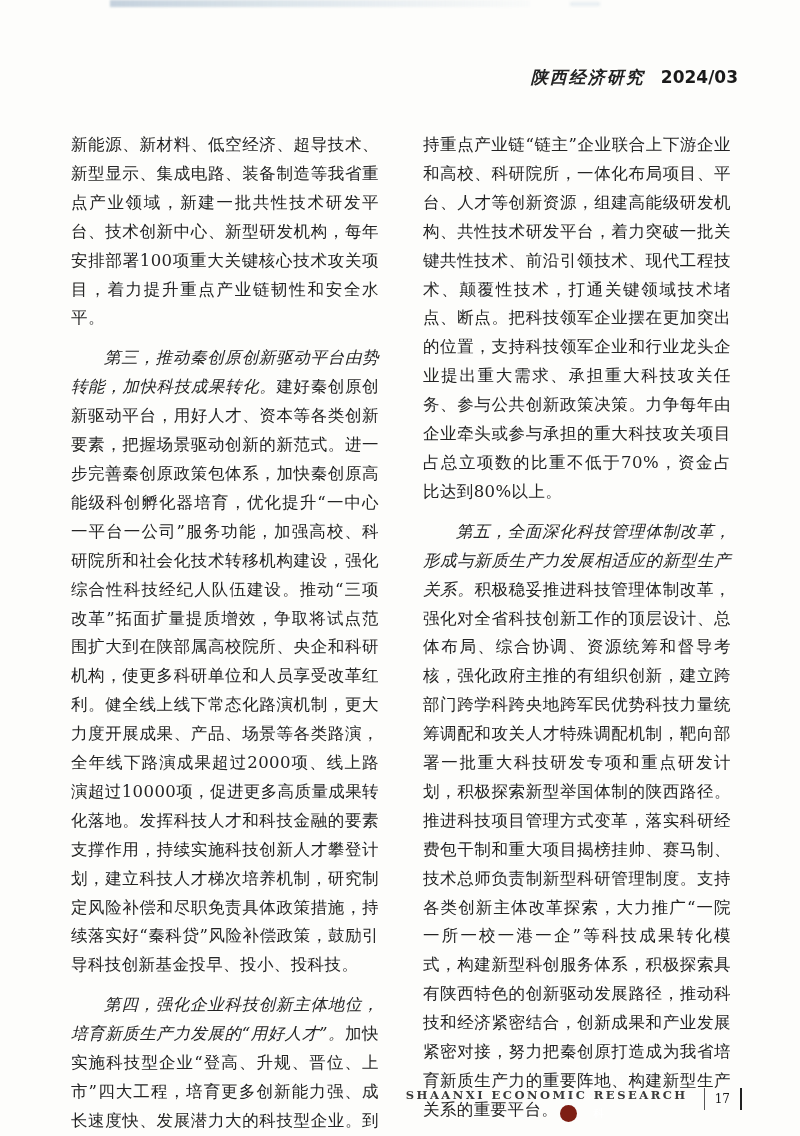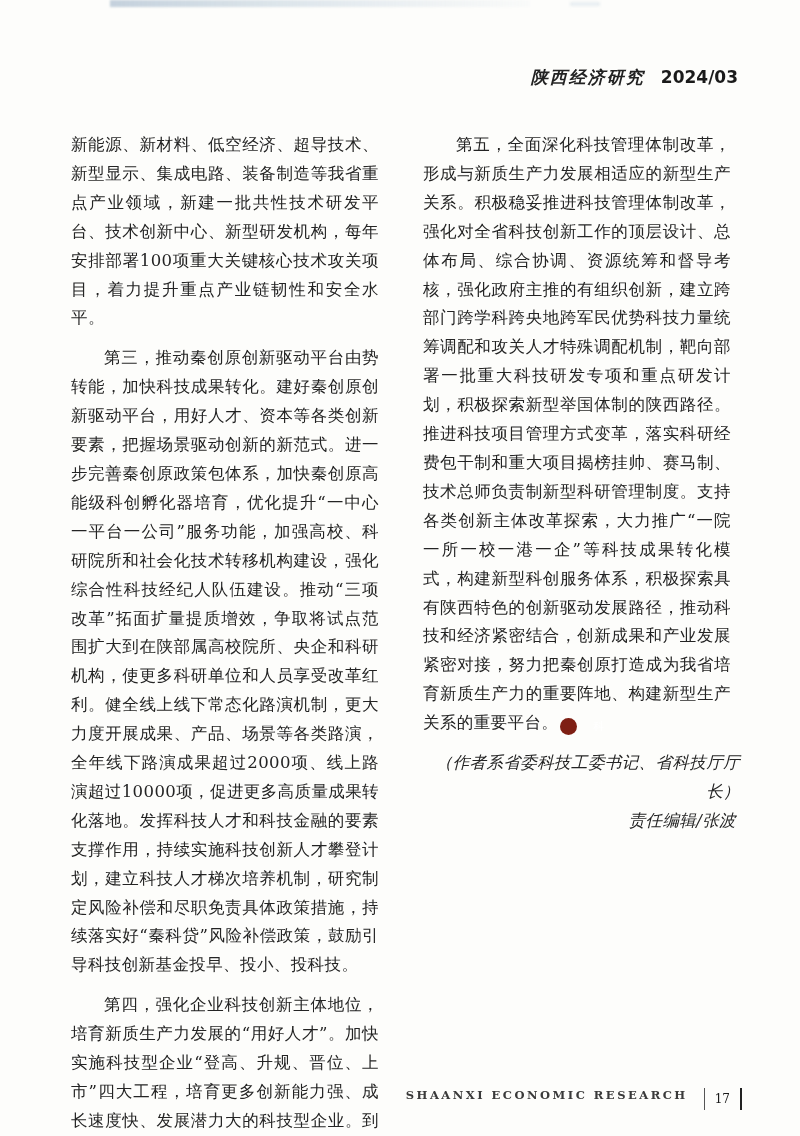--- a/index.html
+++ b/index.html
@@ -64,21 +64,21 @@
     width: 330px;
     font-size: 16.5px;
     line-height: 28.9px;
     text-align: justify;
     text-justify: inter-ideograph;
     letter-spacing: 0.4px;
     color: #242424;
   }
   .para { margin: 11px; }
   .para.indent { text-indent: 2em; }
-  .para .lead { }
+  .para .lead { font-style: italic; }
 
   .end-mark {
     display: inline-block;
     width: 17px; height: 17px;
     margin-left: 2px;
     background: #7e1f14;
     border-radius: 50%;
     color: #fff;
     font-size: 11px;
     line-height: 17px;
@@ -139,20 +139,21 @@
 
   <div class="columns">
 
     <div class="col">
       <p class="para"><span>新能源、新材料、低空经济、超导技术、新型显示、集成电路、装备制造等我省重点产业领域，新建一批共性技术研发平台、技术创新中心、新型研发机构，每年安排部署100项重大关键核心技术攻关项目，着力提升重点产业链韧性和安全水平。</span></p>
       <p class="para indent"><span class="lead">第三，推动秦创原创新驱动平台由势转能，加快科技成果转化。</span><span>建好秦创原创新驱动平台，用好人才、资本等各类创新要素，把握场景驱动创新的新范式。进一步完善秦创原政策包体系，加快秦创原高能级科创孵化器培育，优化提升“一中心一平台一公司”服务功能，加强高校、科研院所和社会化技术转移机构建设，强化综合性科技经纪人队伍建设。推动“三项改革”拓面扩量提质增效，争取将试点范围扩大到在陕部属高校院所、央企和科研机构，使更多科研单位和人员享受改革红利。健全线上线下常态化路演机制，更大力度开展成果、产品、场景等各类路演，全年线下路演成果超过2000项、线上路演超过10000项，促进更多高质量成果转化落地。发挥科技人才和科技金融的要素支撑作用，持续实施科技创新人才攀登计划，建立科技人才梯次培养机制，研究制定风险补偿和尽职免责具体政策措施，持续落实好“秦科贷”风险补偿政策，鼓励引导科技创新基金投早、投小、投科技。</span></p>
       <p class="para indent"><span class="lead">第四，强化企业科技创新主体地位，培育新质生产力发展的“用好人才”。</span><span>加快实施科技型企业“登高、升规、晋位、上市”四大工程，培育更多创新能力强、成长速度快、发展潜力大的科技型企业。到2026年，科技型中小企业数量突破3.2万家、高新技术企业数量突破2.2万家，高新技术企业工业总产值达到1.6万亿元。提升企业科技创新企业能力，支</span></p>
     </div>
 
     <div class="col">
+      <p class="para"><span>持重点产业链“链主”企业联合上下游企业和高校、科研院所，一体化布局项目、平台、人才等创新资源，组建高能级研发机构、共性技术研发平台，着力突破一批关键共性技术、前沿引领技术、现代工程技术、颠覆性技术，打通关键领域技术堵点、断点。把科技领军企业摆在更加突出的位置，支持科技领军企业和行业龙头企业提出重大需求、承担重大科技攻关任务、参与公共创新政策决策。力争每年由企业牵头或参与承担的重大科技攻关项目占总立项数的比重不低于70%，资金占比达到80%以上。</span></p>
       <p class="para indent"><span class="lead">第五，全面深化科技管理体制改革，形成与新质生产力发展相适应的新型生产关系。</span><span>积极稳妥推进科技管理体制改革，强化对全省科技创新工作的顶层设计、总体布局、综合协调、资源统筹和督导考核，强化政府主推的有组织创新，建立跨部门跨学科跨央地跨军民优势科技力量统筹调配和攻关人才特殊调配机制，靶向部署一批重大科技研发专项和重点研发计划，积极探索新型举国体制的陕西路径。推进科技项目管理方式变革，落实科研经费包干制和重大项目揭榜挂帅、赛马制、技术总师负责制新型科研管理制度。支持各类创新主体改革探索，大力推广“一院一所一校一港一企”等科技成果转化模式，构建新型科创服务体系，积极探索具有陕西特色的创新驱动发展路径，推动科技和经济紧密结合，创新成果和产业发展紧密对接，努力把秦创原打造成为我省培育新质生产力的重要阵地、构建新型生产关系的重要平台。</span><span class="end-mark">科</span></p>
       <p class="para author-note">（作者系省委科技工委书记、省科技厅厅长）</p>
       <p class="para editor-note">责任编辑/张波</p>
     </div>
 
   </div>
 
   <div class="page-footer">
     <span class="journal-en">SHAANXI ECONOMIC RESEARCH</span>
     <span class="page-num">17</span>

